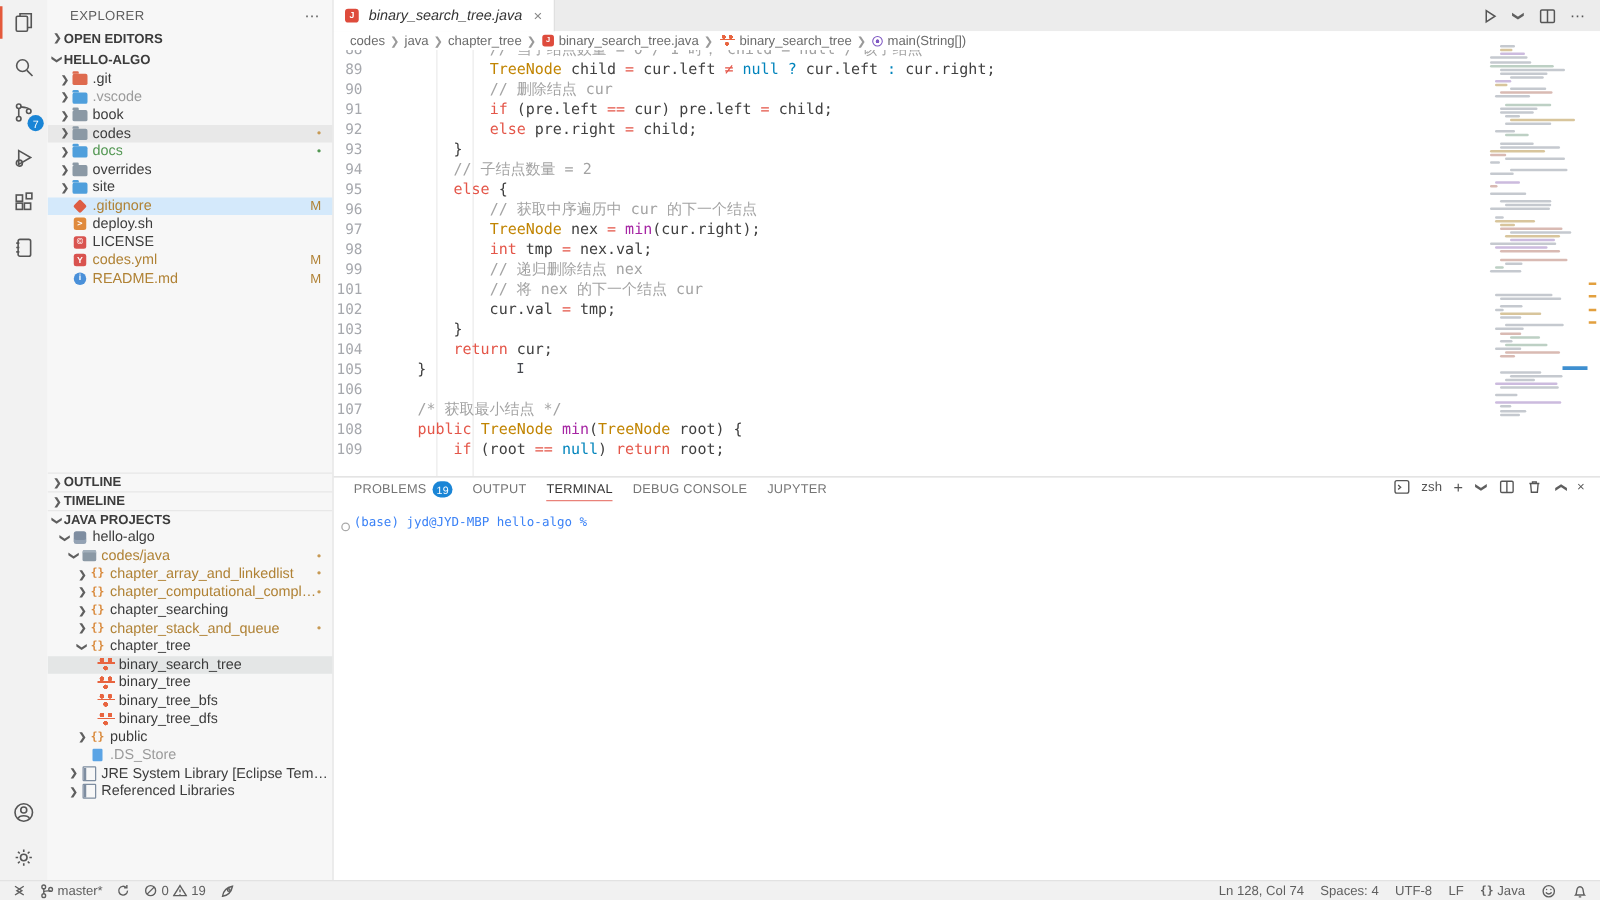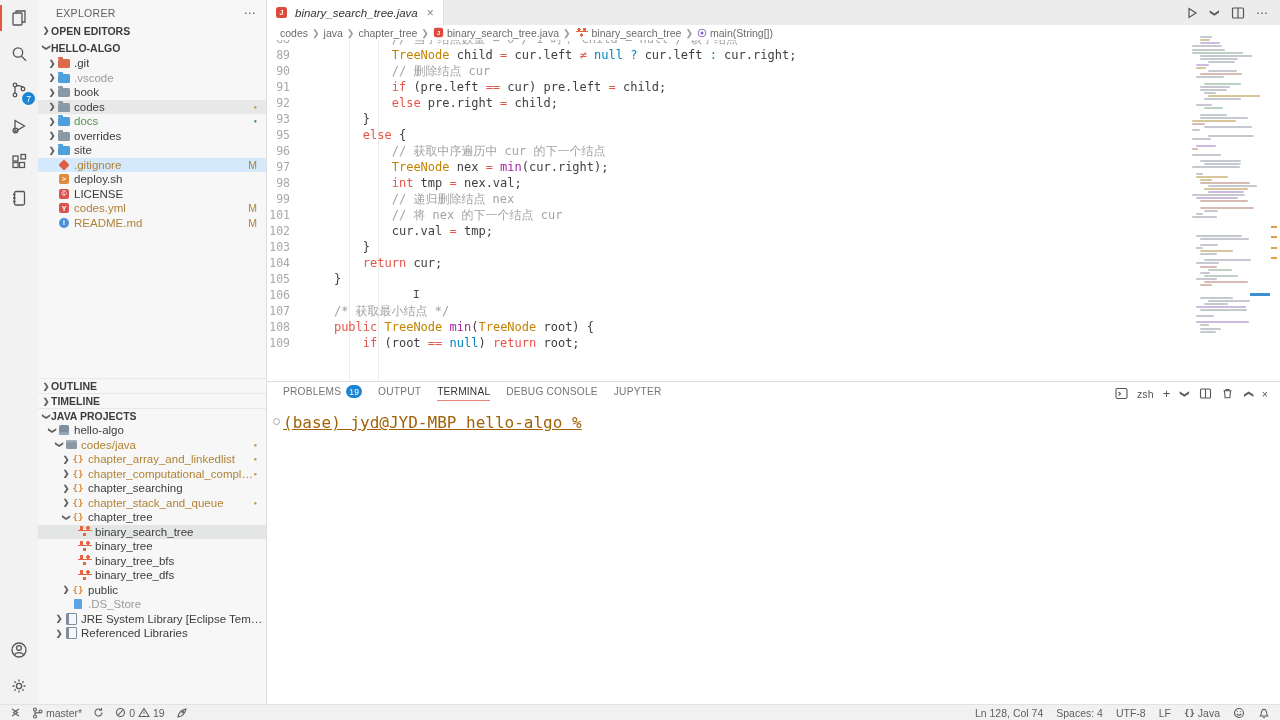--- a/index.html
+++ b/index.html
@@ -85,29 +85,29 @@
   .guide{position:absolute;top:0;bottom:0;width:1px;background:#ececec;}
   .mouse-ibeam{position:absolute;left:146px;top:288px;width:8px;height:12px;color:#44474d;font:11px "DejaVu Sans Mono",monospace;}
 
   .minimap{position:absolute;top:33px;right:14px;width:76px;height:320px;}
   .mm-row{position:absolute;height:2px;border-radius:1px;}
   .mm-marker{position:absolute;right:10px;top:293px;width:20px;height:2.5px;background:#3e8fd0;}
   .ruler-tick{position:absolute;right:3px;width:6px;height:2px;background:#e2a03f;}
 
   
   .panel{position:absolute;left:267px;top:381px;right:0;bottom:16px;background:#fff;border-top:1px solid #dcdcdc;}
-  .panel-head{height:19px;display:flex;align-items:flex-end;padding-left:16px;font-size:10.2px;color:#757575;letter-spacing:.2px;}
+  .panel-head{height:19px;display:flex;align-items:flex-start;padding-left:16px;font-size:10.2px;color:#757575;letter-spacing:.2px;}
   .ptab{margin-right:16px;height:100%;display:flex;align-items:center;gap:5px;position:relative;cursor:pointer;}
   .ptab.active{color:#333;}
   .ptab.active::after{content:'';position:absolute;bottom:0;left:0;right:0;height:1.5px;background:#e9827a;}
   .pbadge{min-width:14px;height:13px;border-radius:7px;background:#1a85d6;color:#fff;font-size:8.5px;display:flex;align-items:center;justify-content:center;padding:0 3px;}
   .panel-actions{margin-left:auto;display:flex;align-items:center;gap:9px;padding-right:12px;color:#555;font-size:10.5px;}
   .panel-actions svg{stroke:#565656;fill:none;stroke-width:1.1;}
   .term-dot{position:absolute;left:6px;top:36px;width:7px;height:7px;border:1px solid #a9a9a9;border-radius:50%;}
-  .term-line{margin:12px 0 0 16px;font-family:"DejaVu Sans Mono",monospace;font-size:16px;color:#a16207;text-decoration:underline;}
+  .term-line{margin:12px 0 0 16px;font-family:"DejaVu Sans Mono",monospace;font-size:10px;color:#3b82f6;}
 
   
   .statusbar{position:absolute;left:0;right:0;bottom:0;height:16px;background:#f1f1f1;border-top:1px solid #e2e2e2;
     display:flex;align-items:center;font-size:10.5px;color:#5f5f5f;padding:0 10px;gap:11px;white-space:nowrap;}
   .sb-item{display:flex;align-items:center;gap:3px;cursor:pointer;}
   .sb-right{margin-left:auto;display:flex;align-items:center;gap:13px;}
   .statusbar svg{stroke:#5f5f5f;fill:none;stroke-width:1.1;}
   .sb-braces{font:700 9px "DejaVu Sans Mono",monospace;color:#5f5f5f;}
 </style>
 </head>
@@ -417,20 +417,21 @@
     <div class="code-wrap">
       <div class="guide" style="left:82px;"></div>
       <div class="guide" style="left:111px;"></div>
       <div class="code-inner" id="code-lines">
           <div class="code-line"><span class="gutter">88</span><span class="ctext"><span class="tk-p">            </span><span class="tk-c">// 当子结点数量 = 0 / 1 时， child = null / 该子结点</span></span></div>
           <div class="code-line"><span class="gutter">89</span><span class="ctext"><span class="tk-p">            </span><span class="tk-t">TreeNode</span><span class="tk-p"> child </span><span class="tk-k">=</span><span class="tk-p"> cur.left </span><span class="tk-k">≠</span><span class="tk-p"> </span><span class="tk-n">null</span><span class="tk-p"> </span><span class="tk-o">?</span><span class="tk-p"> cur.left </span><span class="tk-o">:</span><span class="tk-p"> cur.right;</span></span></div>
           <div class="code-line"><span class="gutter">90</span><span class="ctext"><span class="tk-p">            </span><span class="tk-c">// 删除结点 cur</span></span></div>
           <div class="code-line"><span class="gutter">91</span><span class="ctext"><span class="tk-p">            </span><span class="tk-k">if</span><span class="tk-p"> (pre.left </span><span class="tk-k">==</span><span class="tk-p"> cur) pre.left </span><span class="tk-k">=</span><span class="tk-p"> child;</span></span></div>
           <div class="code-line"><span class="gutter">92</span><span class="ctext"><span class="tk-p">            </span><span class="tk-k">else</span><span class="tk-p"> pre.right </span><span class="tk-k">=</span><span class="tk-p"> child;</span></span></div>
           <div class="code-line"><span class="gutter">93</span><span class="ctext"><span class="tk-p">        }</span></span></div>
+          <div class="code-line"><span class="gutter">94</span><span class="ctext"><span class="tk-p">        </span><span class="tk-c">// 子结点数量 = 2</span></span></div>
           <div class="code-line"><span class="gutter">95</span><span class="ctext"><span class="tk-p">        </span><span class="tk-k">else</span><span class="tk-p"> {</span></span></div>
           <div class="code-line"><span class="gutter">96</span><span class="ctext"><span class="tk-p">            </span><span class="tk-c">// 获取中序遍历中 cur 的下一个结点</span></span></div>
           <div class="code-line"><span class="gutter">97</span><span class="ctext"><span class="tk-p">            </span><span class="tk-t">TreeNode</span><span class="tk-p"> nex </span><span class="tk-k">=</span><span class="tk-p"> </span><span class="tk-f">min</span><span class="tk-p">(cur.right);</span></span></div>
           <div class="code-line"><span class="gutter">98</span><span class="ctext"><span class="tk-p">            </span><span class="tk-k">int</span><span class="tk-p"> tmp </span><span class="tk-k">=</span><span class="tk-p"> nex.val;</span></span></div>
           <div class="code-line"><span class="gutter">99</span><span class="ctext"><span class="tk-p">            </span><span class="tk-c">// 递归删除结点 nex</span></span></div>
           <div class="code-line"><span class="gutter">101</span><span class="ctext"><span class="tk-p">            </span><span class="tk-c">// 将 nex 的下一个结点 cur</span></span></div>
           <div class="code-line"><span class="gutter">102</span><span class="ctext"><span class="tk-p">            cur.val </span><span class="tk-k">=</span><span class="tk-p"> tmp;</span></span></div>
           <div class="code-line"><span class="gutter">103</span><span class="ctext"><span class="tk-p">        }</span></span></div>
           <div class="code-line"><span class="gutter">104</span><span class="ctext"><span class="tk-p">        </span><span class="tk-k">return</span><span class="tk-p"> cur;</span></span></div>
           <div class="code-line"><span class="gutter">105</span><span class="ctext"><span class="tk-p">    }</span></span></div>

